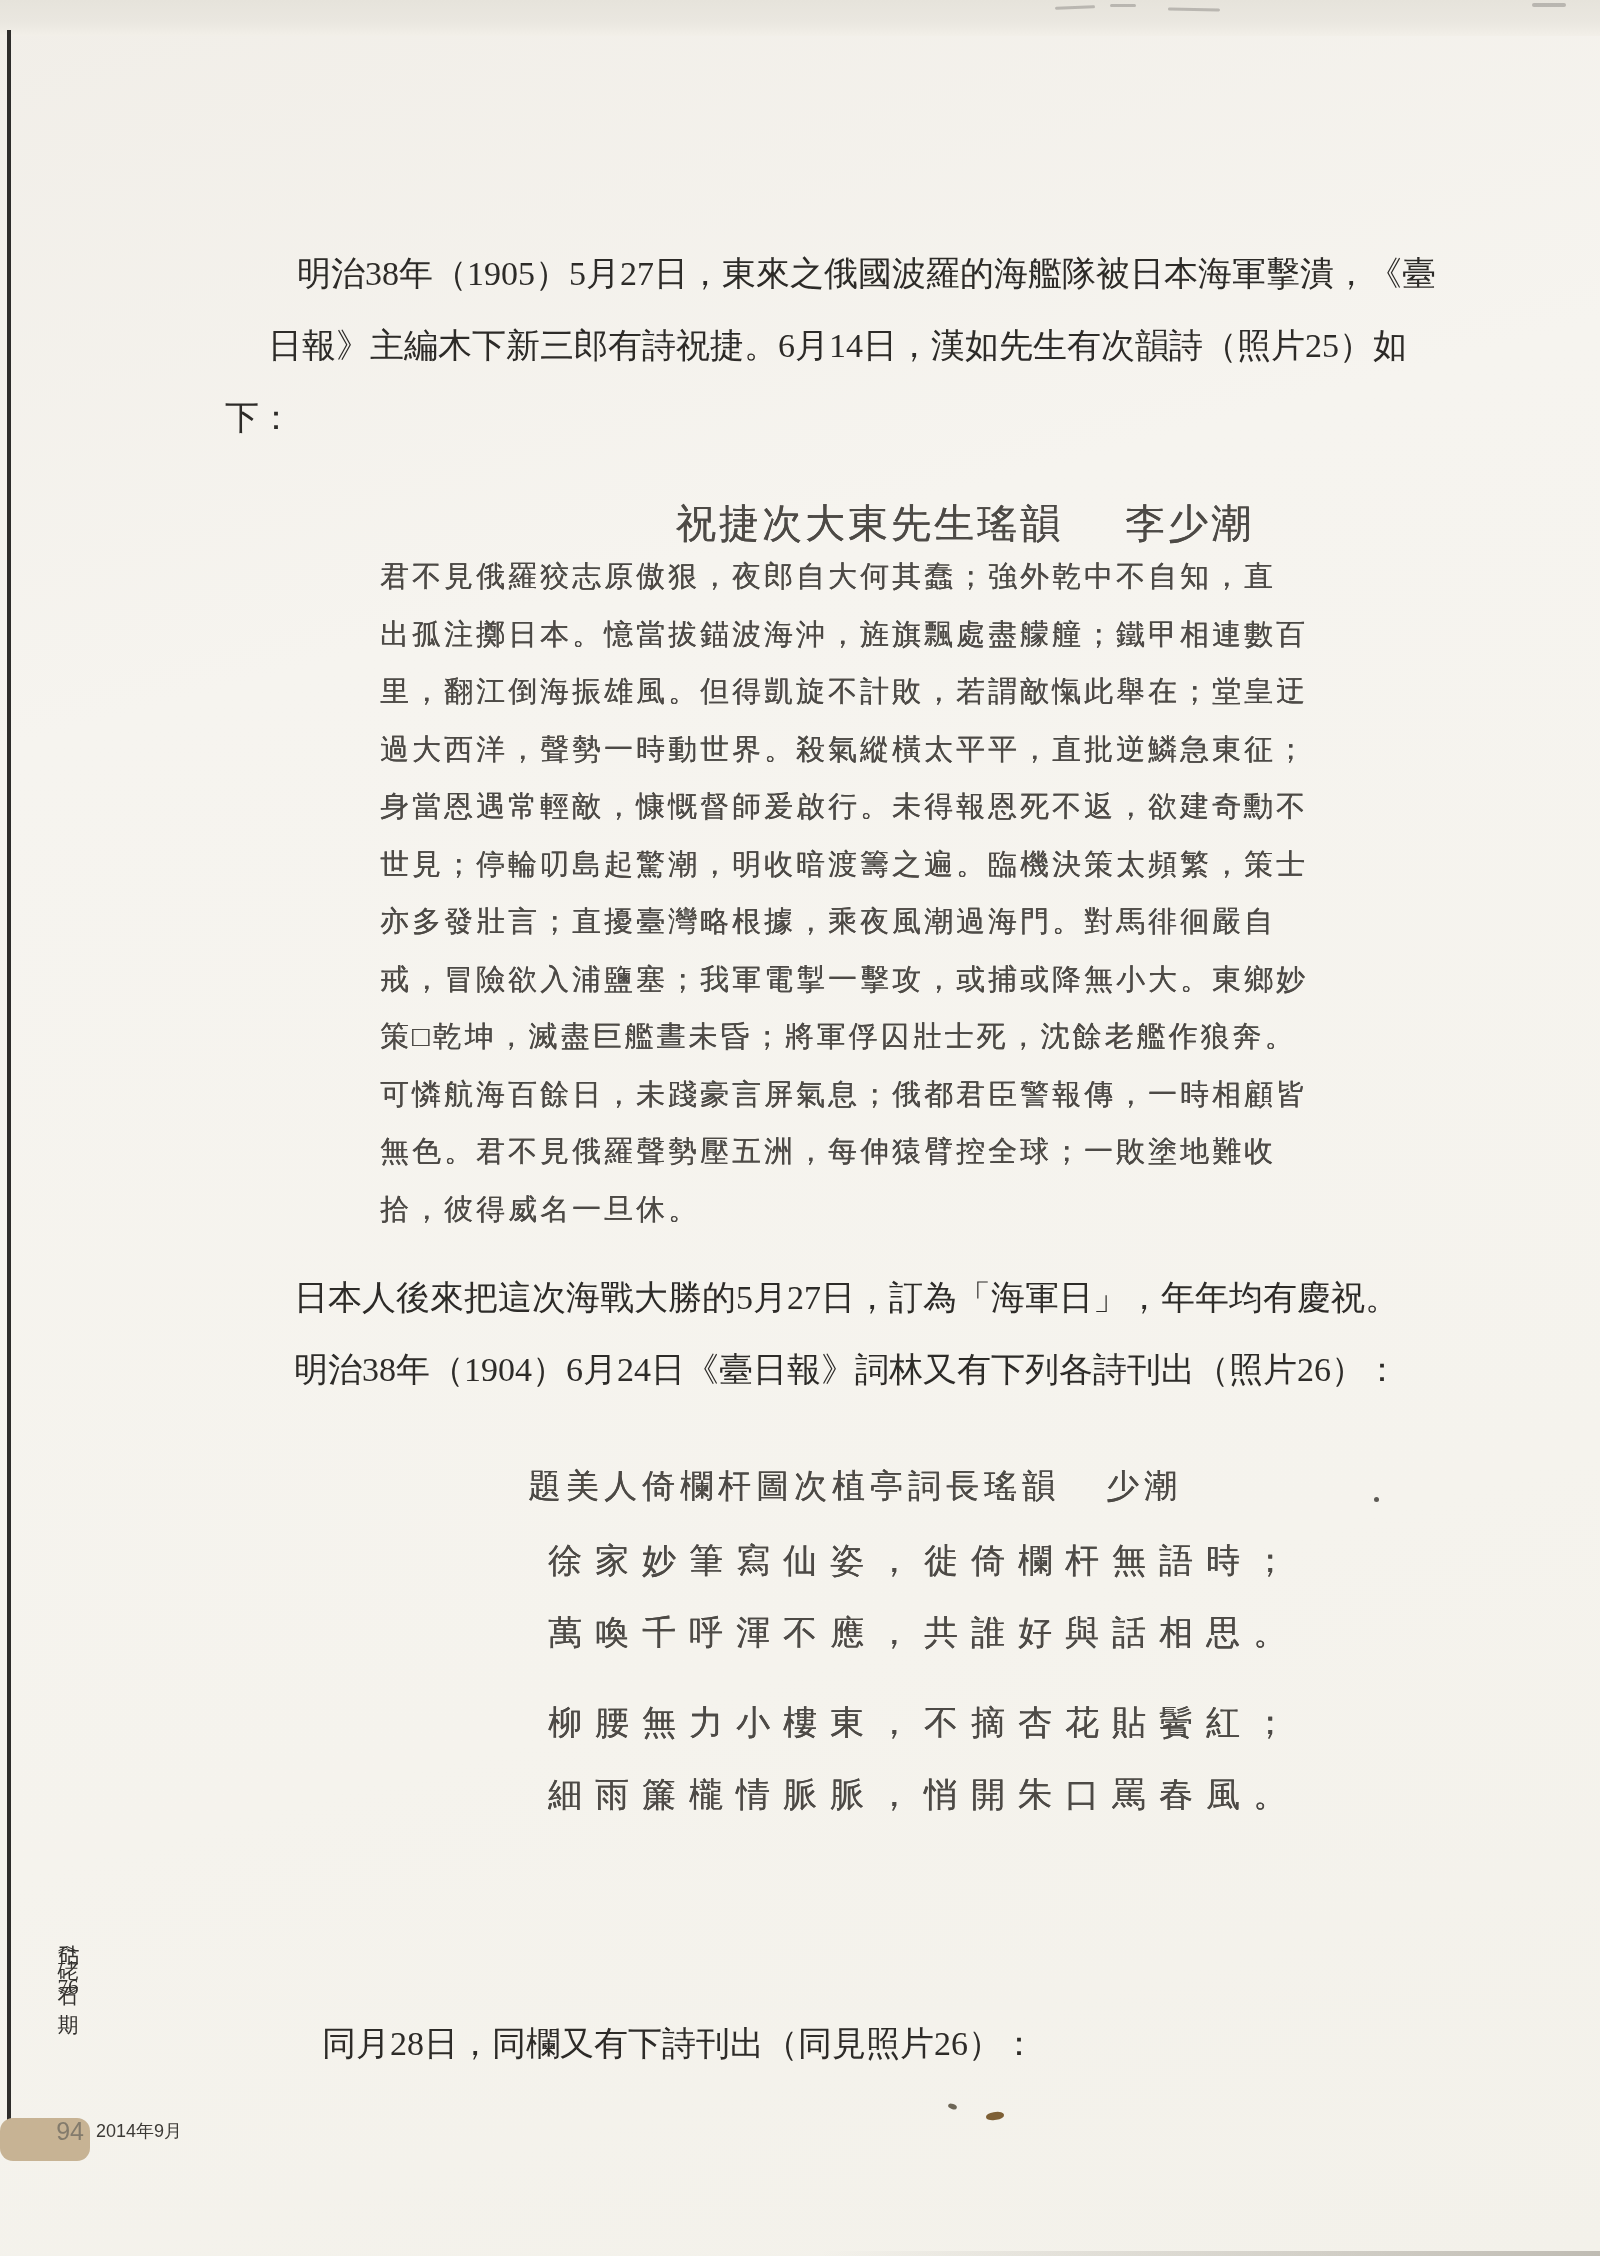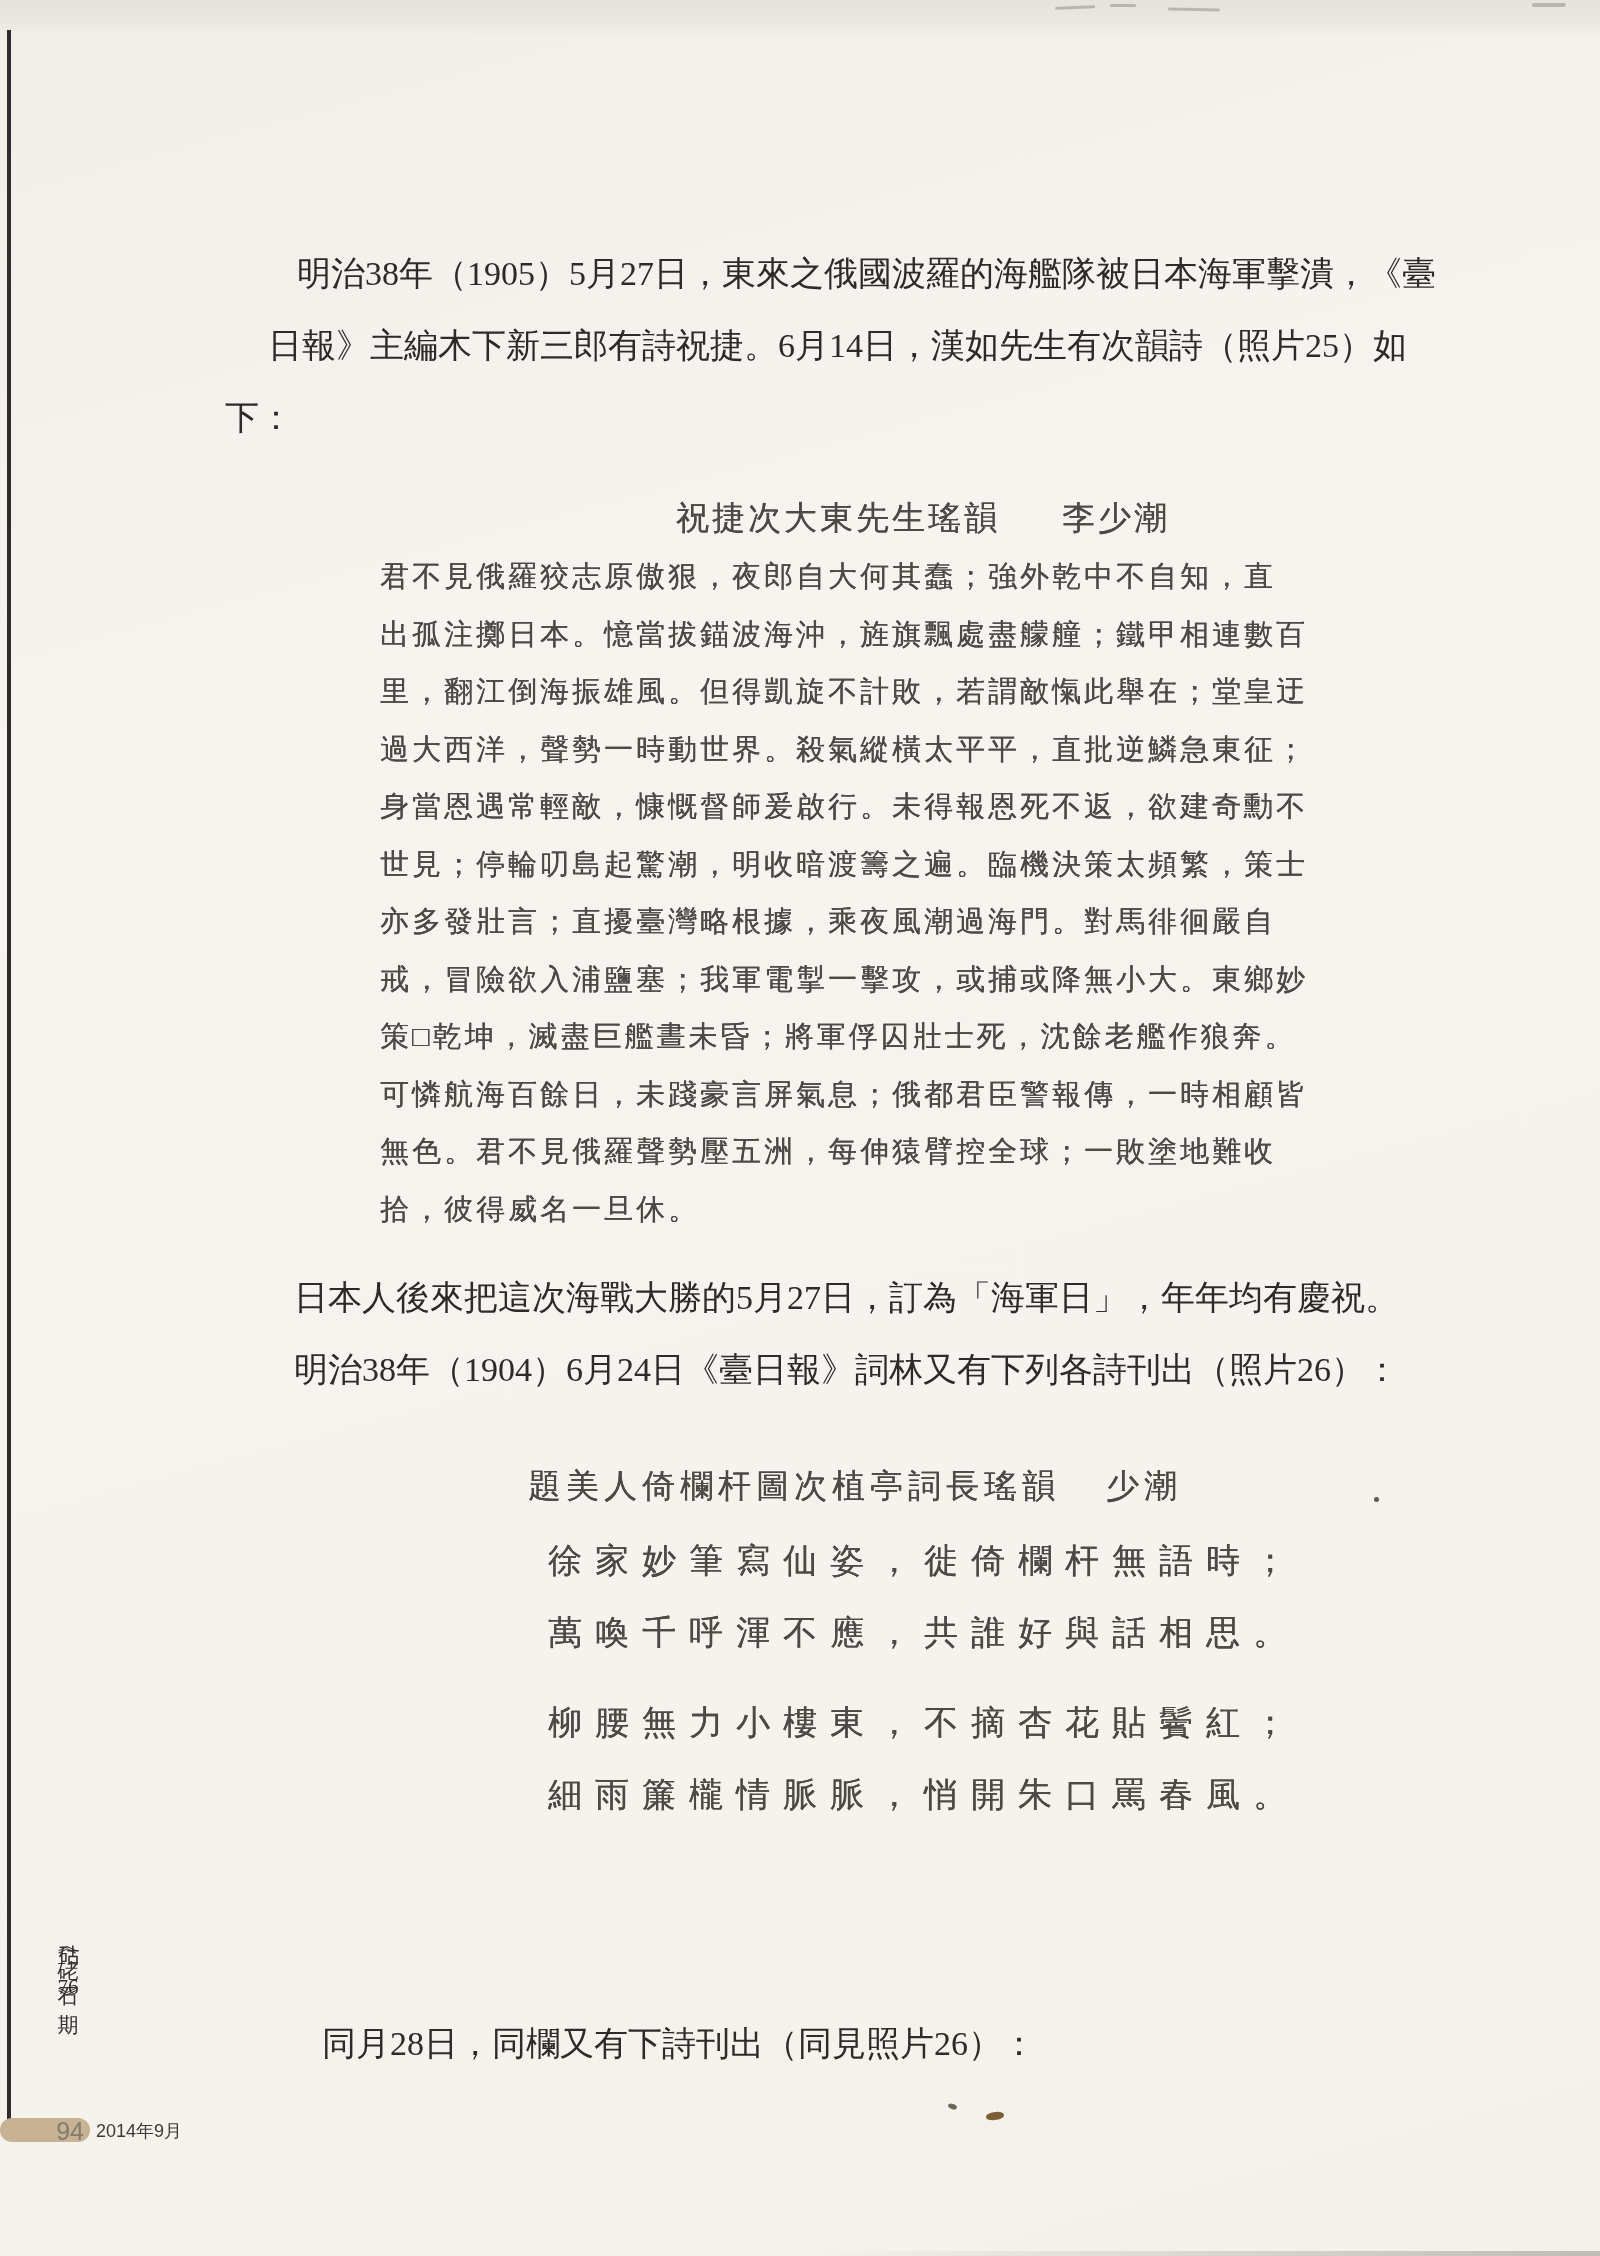--- a/index.html
+++ b/index.html
@@ -27,36 +27,36 @@
   .body-text{color:#2d2b28;font-size:34px;white-space:nowrap;}
   .intro{position:absolute;left:225px;top:238px;line-height:72px;}
   .mid{position:absolute;left:228px;top:1262px;line-height:72px;}
   .closing{position:absolute;left:322px;top:2022px;line-height:44px;}
   .indent-lg{padding-left:72px;}
   .indent-md{padding-left:43px;}
   .indent-p{padding-left:66px;}
   
   .poem-text{font-family:"DejaVu Sans", sans-serif;color:#4d4a46;white-space:nowrap;
     text-shadow:0.3px 0 0 currentColor;}
-  .poem1-title{position:absolute;left:676px;top:496px;font-size:33px;letter-spacing:3px;}
+  .poem1-title{position:absolute;left:676px;top:496px;font-size:40px;letter-spacing:3px;}
   .poem1-title .author{margin-left:62px;}
   .poem1-body{position:absolute;left:380px;top:548px;font-size:29px;letter-spacing:3px;line-height:57.5px;font-family:Liberation Serif, serif;}
   .poem2-title{position:absolute;left:528px;top:1464px;font-size:33px;letter-spacing:5px;}
   .poem2-title .author{margin-left:46px;}
   .verse{position:absolute;left:548px;font-size:34px;letter-spacing:13px;line-height:72px;}
   .v1{top:1524px;}
   .v2{top:1686px;}
   .v3{top:1842px;}
   
   .journal-vertical{position:absolute;left:54px;top:1940px;height:182px;
     writing-mode:vertical-rl;text-orientation:mixed;
     font-family:"Liberation Serif", serif;font-size:21px;line-height:27px;
     color:#33312e;letter-spacing:3px;}
   .issue-combined{text-combine-upright:all;}
-  .page-badge{position:absolute;left:0;top:2118px;width:90px;height:24px;background:#c7b394;border-radius:13px;}
+  .page-badge{position:absolute;left:0;top:2118px;width:90px;height:43px;background:#c7b394;border-radius:13px;}
   .page-number{position:absolute;right:6px;top:0;height:26px;line-height:27px;
     font-family:"Liberation Sans", sans-serif;font-size:25px;color:#837b6c;}
   .issue-date{position:absolute;left:96px;top:2118px;height:26px;line-height:27px;
     font-family:"Liberation Sans", sans-serif;font-size:18px;color:#3c3a36;}
 </style>
 </head>
 <body>
 
 <div class="page">
 

